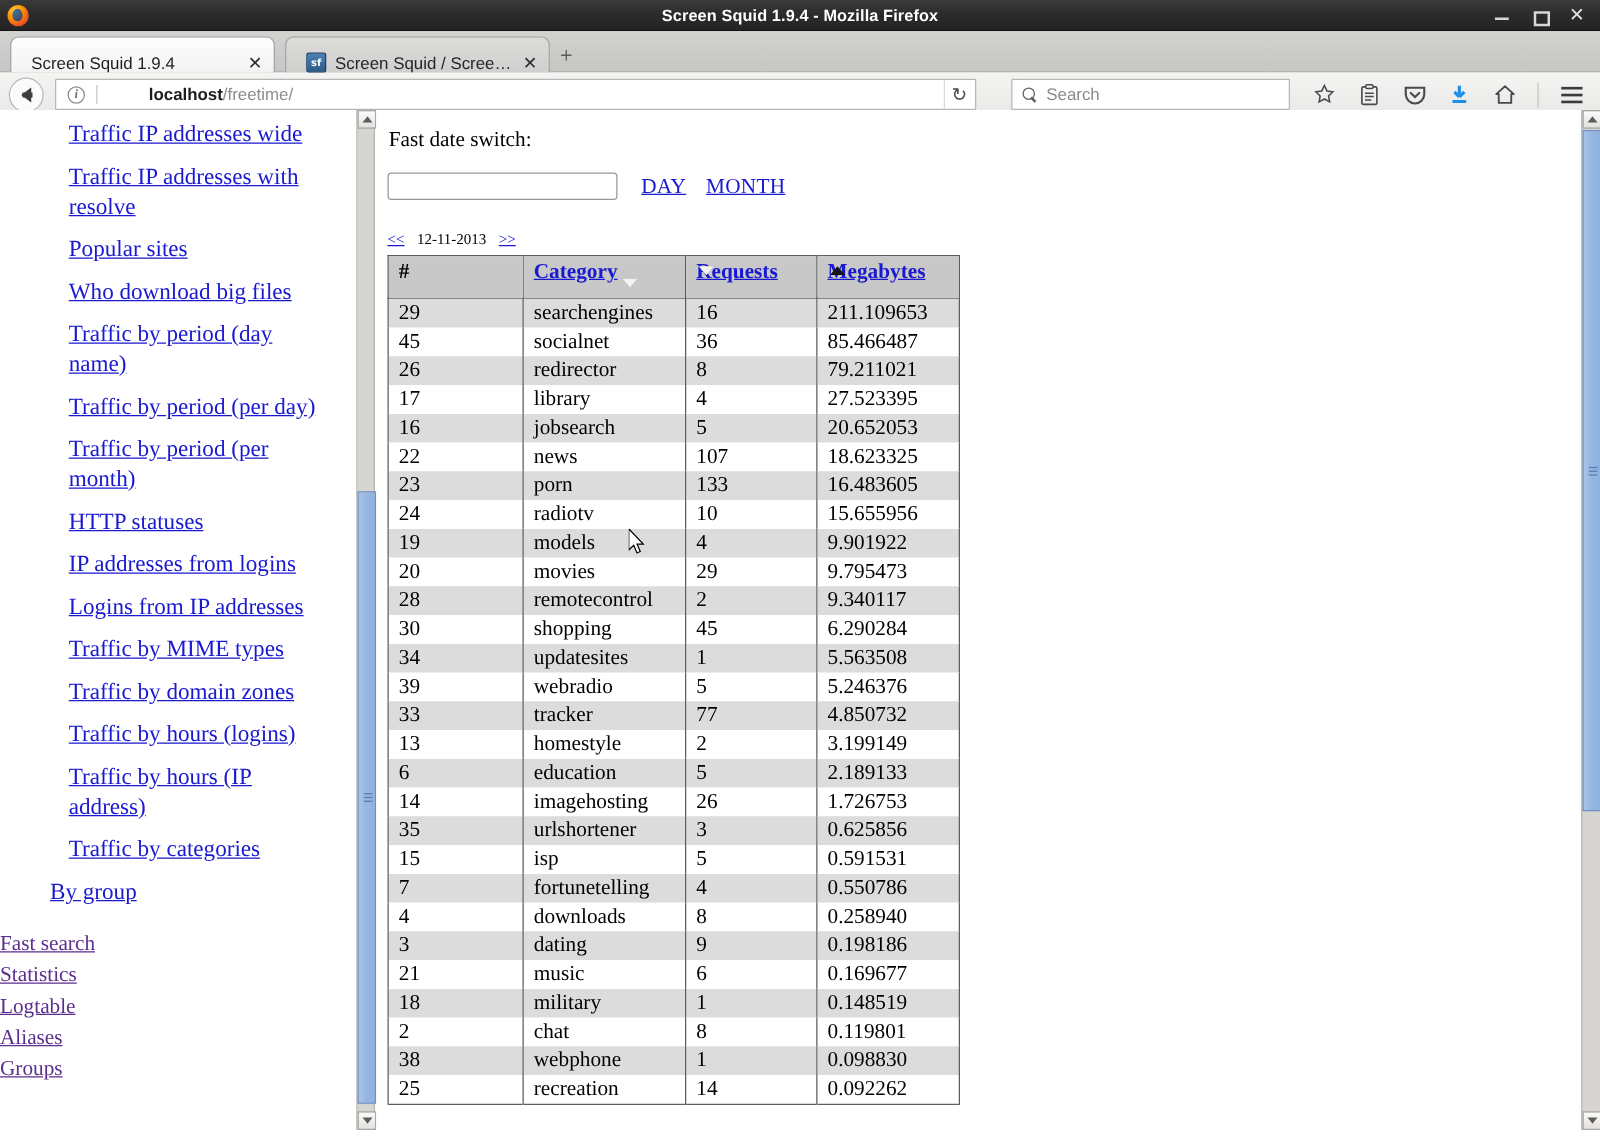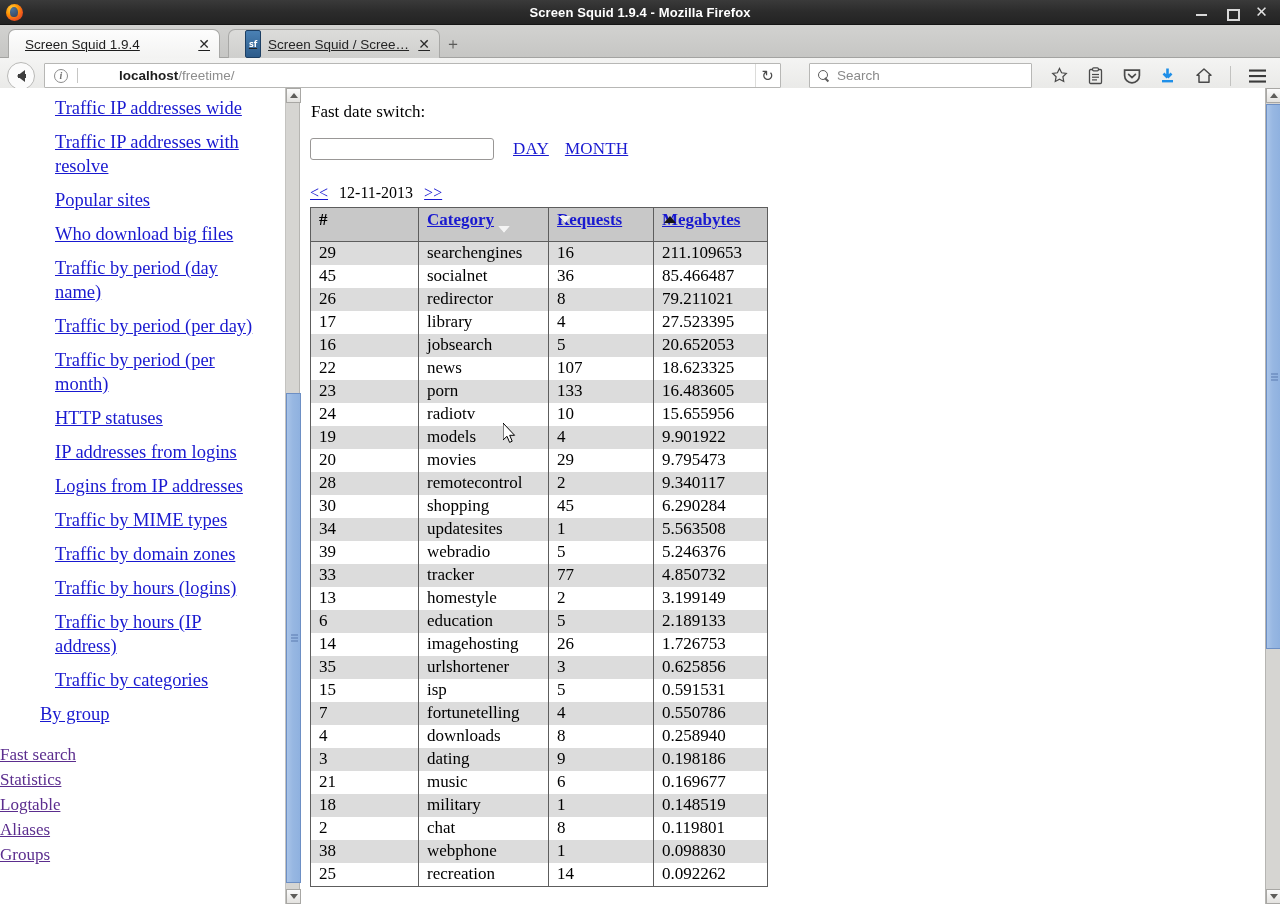--- a/index.html
+++ b/index.html
@@ -58,40 +58,39 @@
 
   
   .tabstrip {
     position: absolute; top: 25px; left: 0;
     width: 1280px; height: 33px;
     background: linear-gradient(to bottom, #d2d2d0 0%, #c6c6c4 100%);
     border-bottom: 1px solid #a3a3a1;
   }
   .tab {
     position: absolute; top: 4px; height: 29px;
-    display: flex; align-items: center;
+    display: flex; align-items: flex-end;
     padding: 0 9px 0 16px;
     font-size: 13.5px; color: #1e1e1e;
     border-top-left-radius: 7px; border-top-right-radius: 7px;
     border: 1px solid #a8a8a6; border-bottom: none;
     white-space: nowrap;
-    text-decoration: underline;
   }
   .tab.active {
     left: 8px; width: 212px;
     background: linear-gradient(to bottom, #fdfdfd 0%, #f3f3f2 100%);
     z-index: 3;
   }
   .tab.inactive {
     left: 228px; width: 212px;
     background: linear-gradient(to bottom, #dcdcda 0%, #cfcfcd 100%);
     color: #252525; z-index: 2;
   }
   .tab-favicon {
-    width: 16px; height: 28px; flex: 0 0 auto; margin-right: 7px;
+    width: 16px; height: 16px; flex: 0 0 auto; margin-right: 7px;
     background: linear-gradient(to bottom, #4a81b4 0%, #2c5b8a 100%);
     border: 1px solid #1d3f63; border-radius: 2px;
     color: #fff; font-size: 8px; font-weight: bold;
     display: flex; align-items: center; justify-content: center;
     font-family: "DejaVu Sans", sans-serif;
   }
   .tab-label {
     overflow: hidden; text-overflow: ellipsis; white-space: nowrap;
     flex: 1 1 auto;
   }
@@ -253,21 +252,21 @@
     width: 184px; height: 22px; border: 1px solid #999796;
     border-radius: 3px; background: #fff; outline: none;
     font-family: "Liberation Serif", serif; font-size: 15px;
     padding: 0 4px;
   }
   .dm-link {
     color: #1919d0; text-decoration: underline; font-size: 17px;
     margin-left: 16px; font-weight: normal; letter-spacing: .2px;
   }
   .dm-link:first-of-type { margin-left: 19px; }
-  .date-nav { font-size: 16px; color: #000; margin-bottom: 5px; margin-top: 24px; }
+  .date-nav { font-size: 12px; color: #000; margin-bottom: 5px; margin-top: 24px; }
   .date-nav a { color: #1919d0; text-decoration: underline; }
   .date-nav .dval { margin: 0 7px; }
 
   
   table.datatable {
     border-collapse: collapse;
     border: 1px solid #5d5d5d;
     font-size: 17px; color: #000;
     table-layout: fixed;
   }

